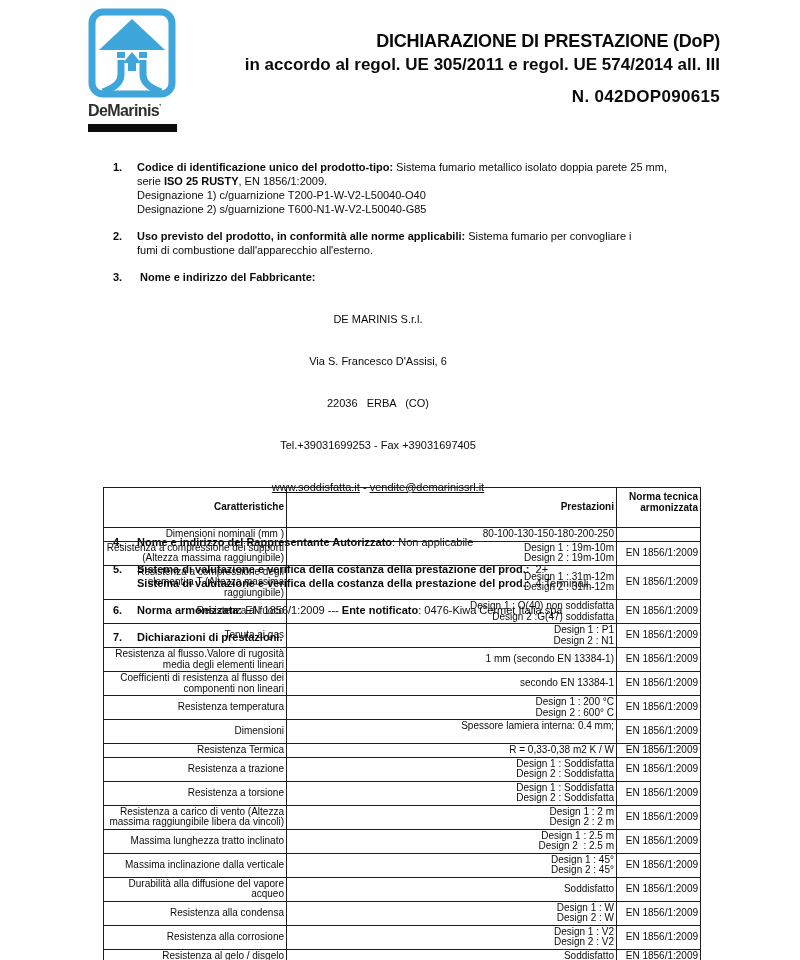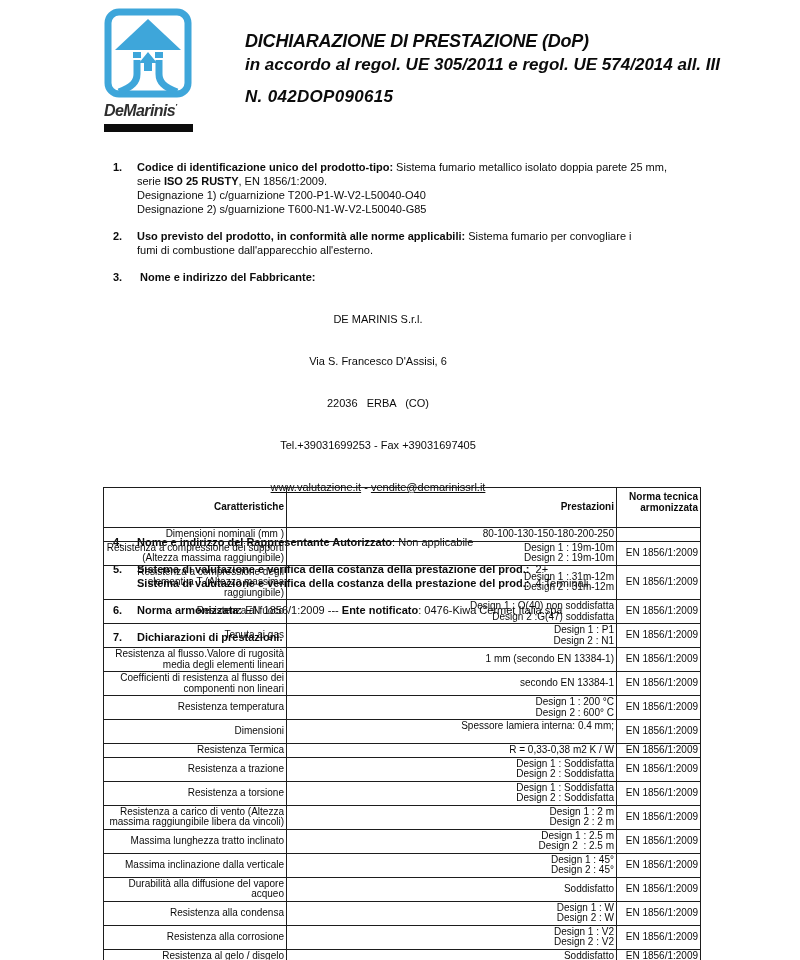--- a/index.html
+++ b/index.html
@@ -5,30 +5,30 @@
   :root { --logo-blue:#3ea6da; --ink:#0b0b0b; --line:#1d1d1d; }
   * { box-sizing:border-box; }
   html,body { margin:0; padding:0; }
   body {
     width:800px; height:960px; background:#ffffff;
     font-family:"Liberation Sans", sans-serif; color:var(--ink);
   }
   .page { position:relative; width:800px; height:960px; overflow:hidden; background:#fff; }
 
   
-  .logo { position:absolute; left:104px; top:8px; width:92px;font-style:italic; }
+  .logo { position:absolute; left:88px; top:8px; width:92px; }
   .logo svg { display:block; color:var(--logo-blue); }
   .brand {
     margin-top:4px; font-size:16px; font-weight:bold; color:#2e2e2e;
     letter-spacing:-0.6px; white-space:nowrap;
   }
   .brand sup { font-size:8px; vertical-align:top; }
   .brand-bar { width:89px; height:8px; background:#0c0c0c; margin-top:4px; }
 
-  .title-block { position:absolute; top:31px; right:80px; text-align:left;font-style:italic; }
+  .title-block { position:absolute; top:31px; right:80px; text-align:right; }
   .title   { font-size:18px; font-weight:bold; letter-spacing:-0.2px; white-space:nowrap; }
   .subtitle{ font-size:17px; font-weight:bold; margin-top:3px; white-space:nowrap; }
   .doc-num { font-size:17px; font-weight:bold; margin-top:12px; letter-spacing:0.3px; }
 
   
   .list { position:absolute; left:113px; top:160px; width:604px; font-size:11px; line-height:14px; }
   .item { display:flex; margin-bottom:13px; }
   .item .num { width:24px; flex:none; font-weight:bold; }
   .item-body { flex:1; }
   .item-text { white-space:pre-wrap; }
@@ -90,21 +90,21 @@
 
     <div class="item">
       <span class="num">3.</span>
       <div class="item-body">
         <div class="item-text"><span class="b"> Nome e indirizzo del Fabbricante:</span></div>
         <div class="addr">
           <div class="line">DE MARINIS S.r.l.</div>
           <div class="line">Via S. Francesco D'Assisi, 6</div>
           <div class="line">22036   ERBA   (CO)</div>
           <div class="line">Tel.+39031699253 - Fax +39031697405</div>
-          <div class="line"><span class="link">www.valutazione.it</span><span> - </span><span class="link">vendite@demarinissrl.it</span></div>
+          <div class="line"><span class="link">www.soddisfatta.it</span><span> - </span><span class="link">vendite@demarinissrl.it</span></div>
         </div>
       </div>
     </div>
 
     <div class="item">
       <span class="num">4.</span>
       <div class="item-body">
           <div class="item-text"><span class="b">Nome e indirizzo del Rappresentante Autorizzato</span><span>: Non applicabile</span></div>
         </div>
     </div>

